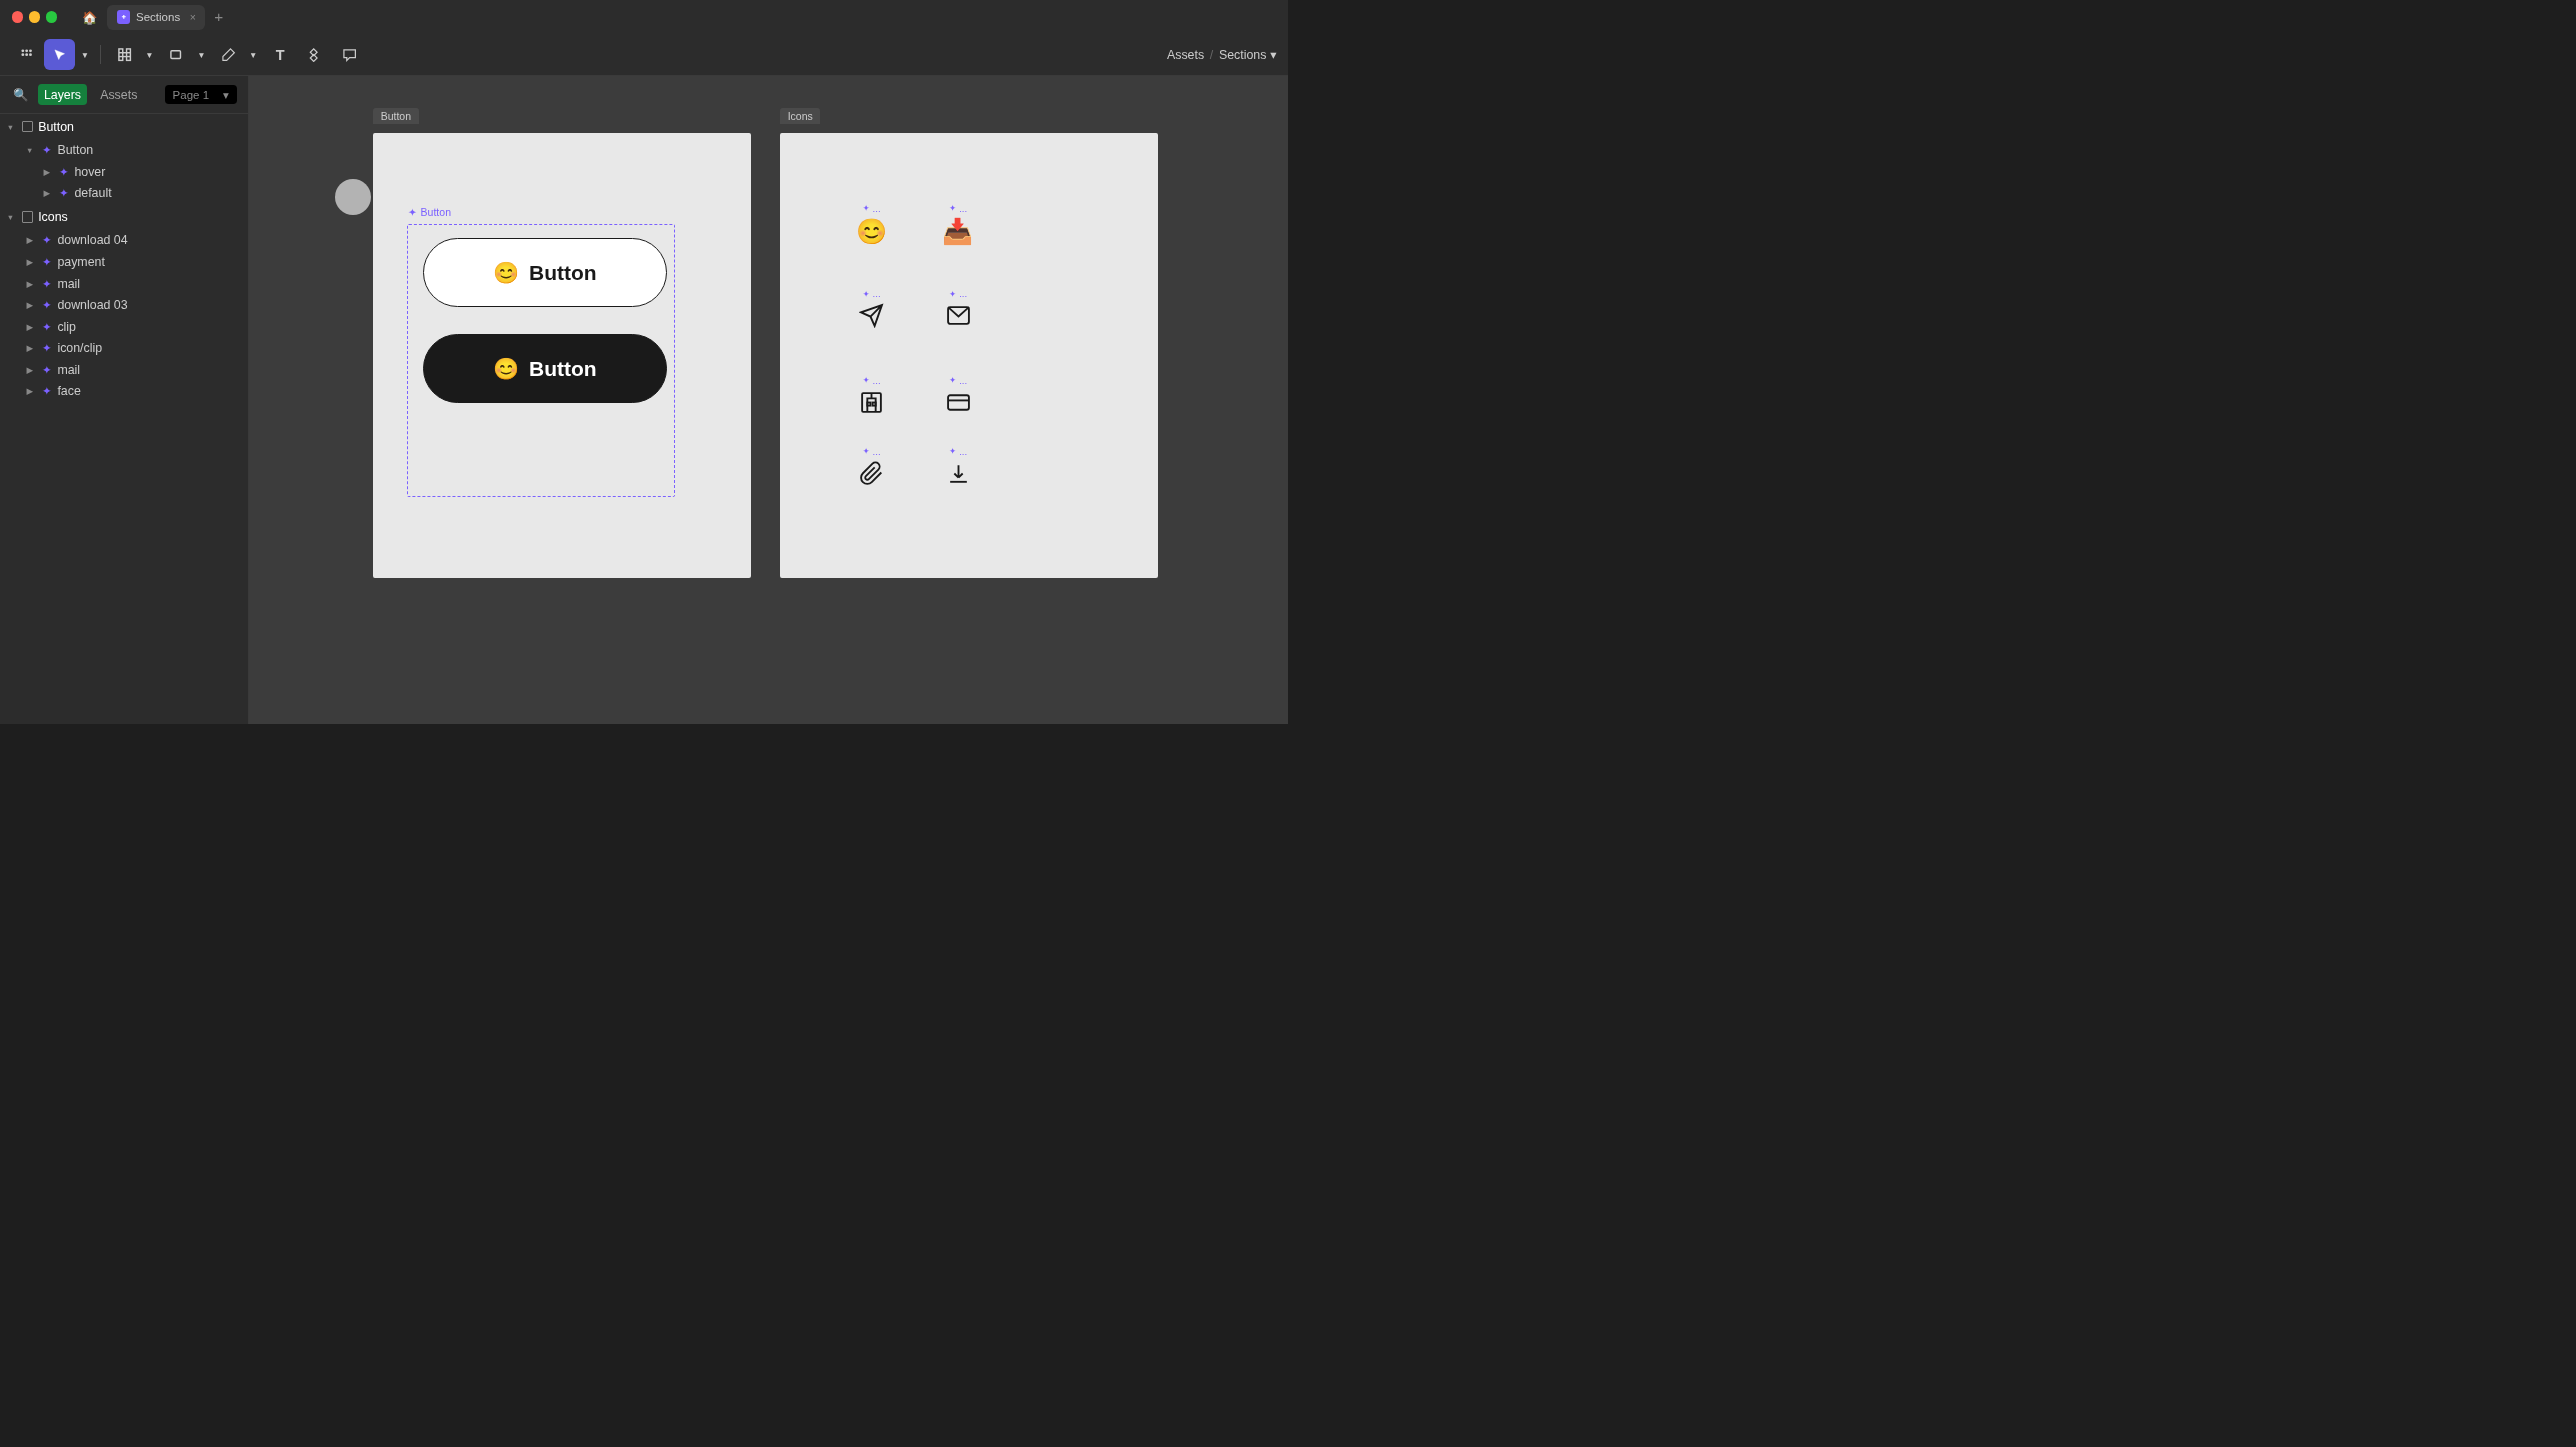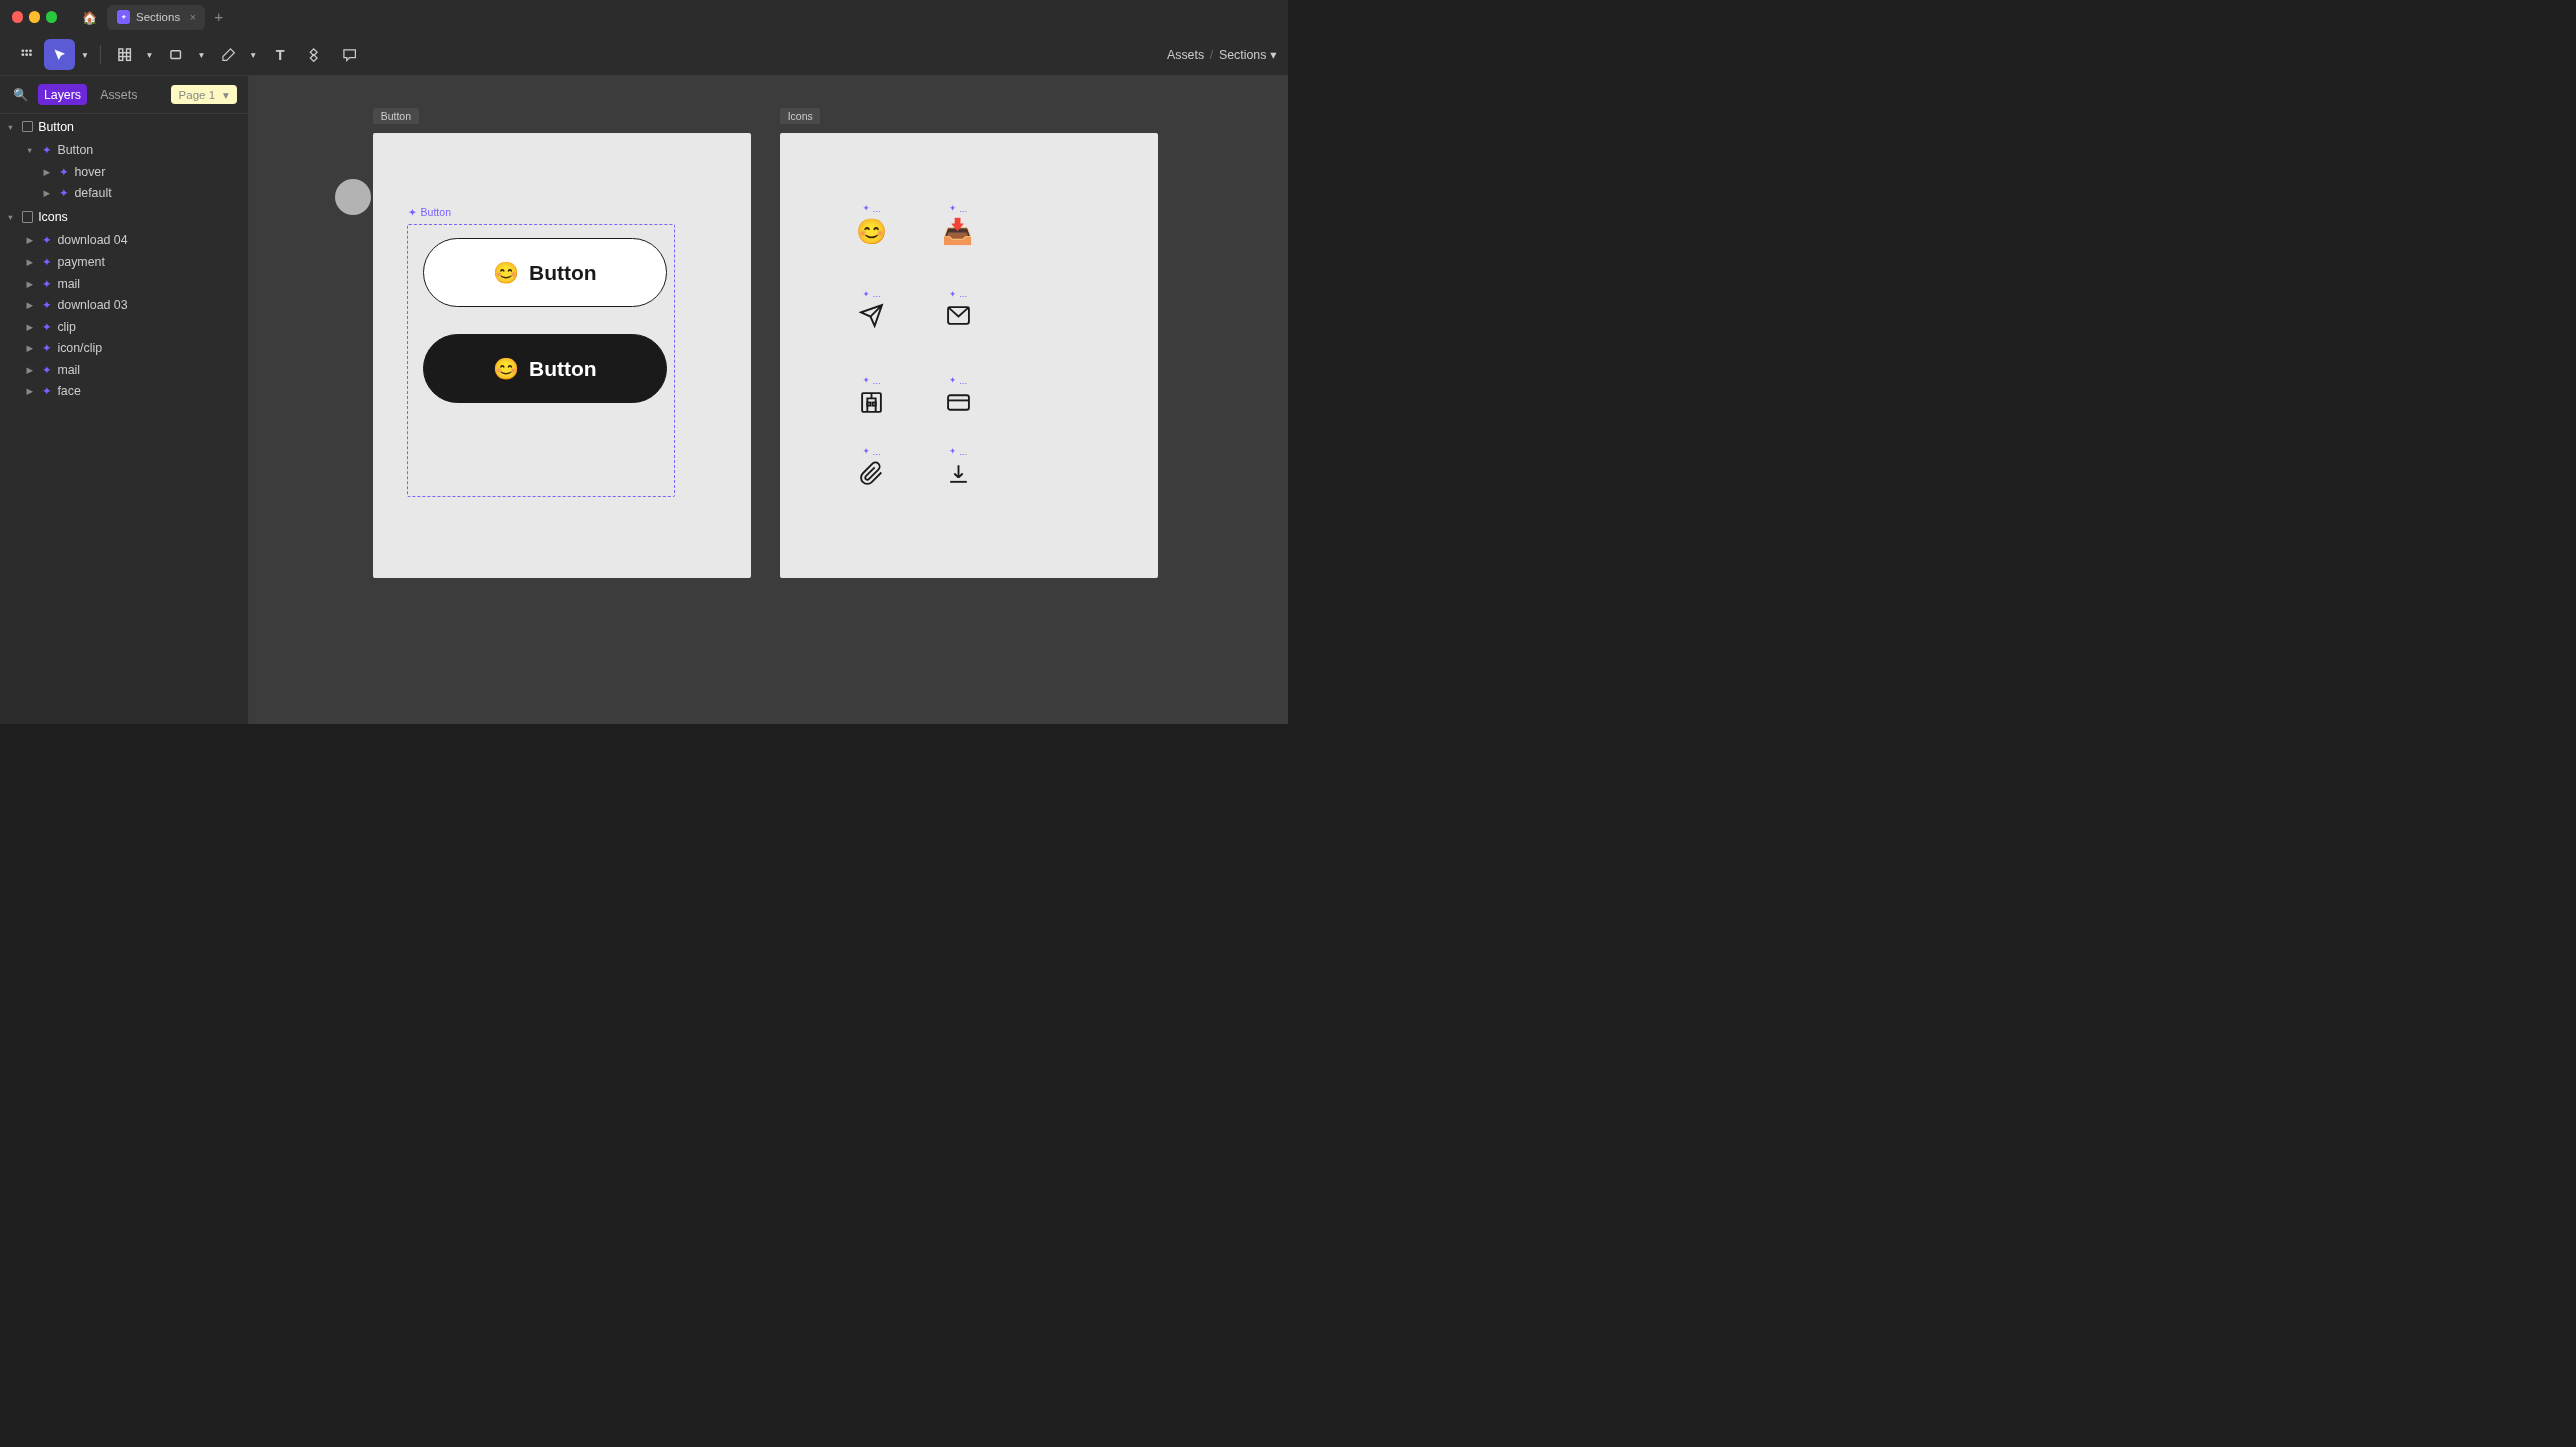--- a/index.html
+++ b/index.html
@@ -188,31 +188,31 @@
     }
     .panel-tab {
       font-size: 12.4px;
       color: #a3a3a3;
       cursor: pointer;
       padding: 3.8px 5.7px;
       border-radius: 3.8px;
     }
     .panel-tab.active {
       color: #ffffff;
-      background: #6d28d9;
+      background: #15803d;
     }
     .page-selector {
       margin-left: auto;
       display: flex;
       align-items: center;
-      gap: 8px;
+      gap: 14px;
       font-size: 11.5px;
       color: #888;
       cursor: pointer;
-      background: #fef9c3;
+      background: #000000;
       border-radius: 3.8px;
       padding: 2.9px 7.7px;
     }
 
     
     .layers-list {
       overflow-y: auto;
       flex: 1;
     }
     .layer-section-header {

